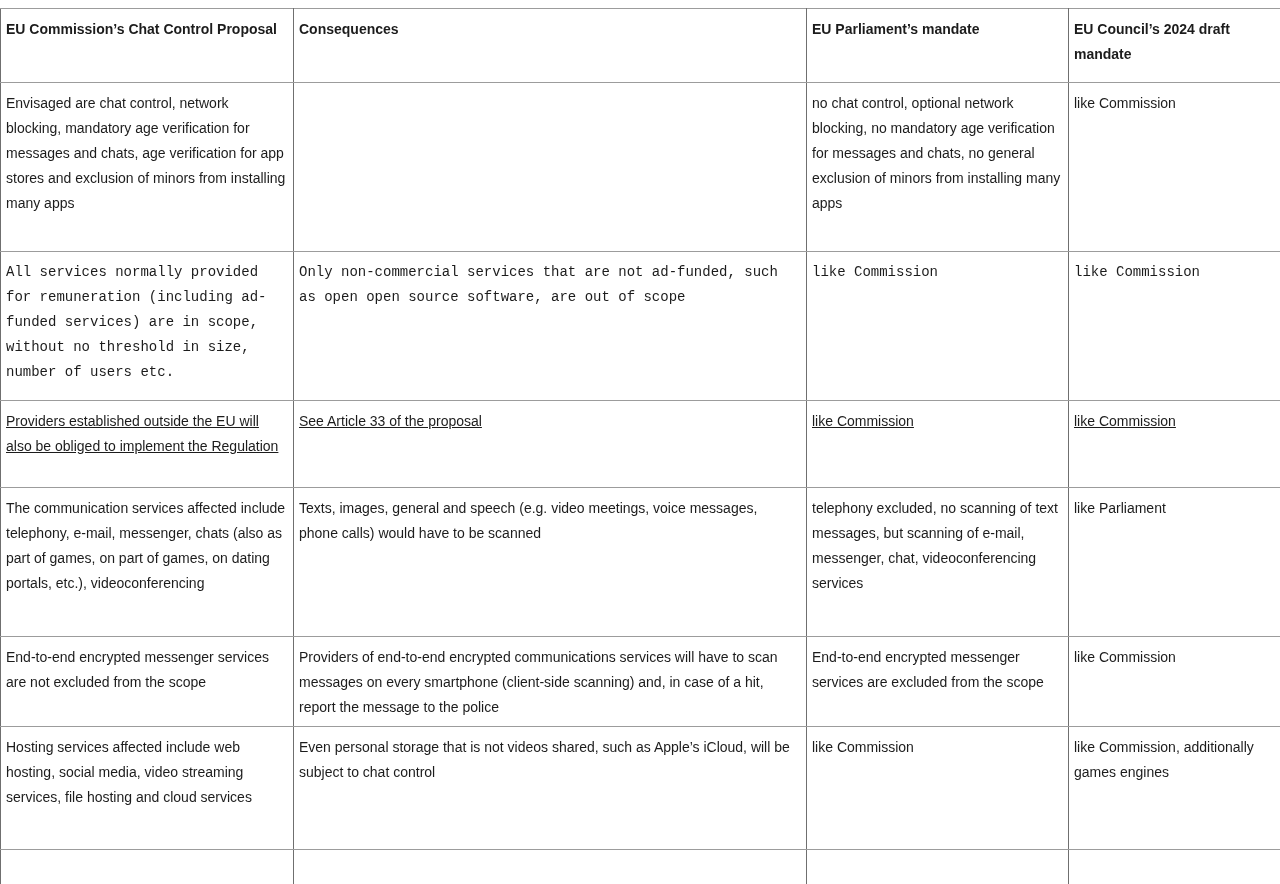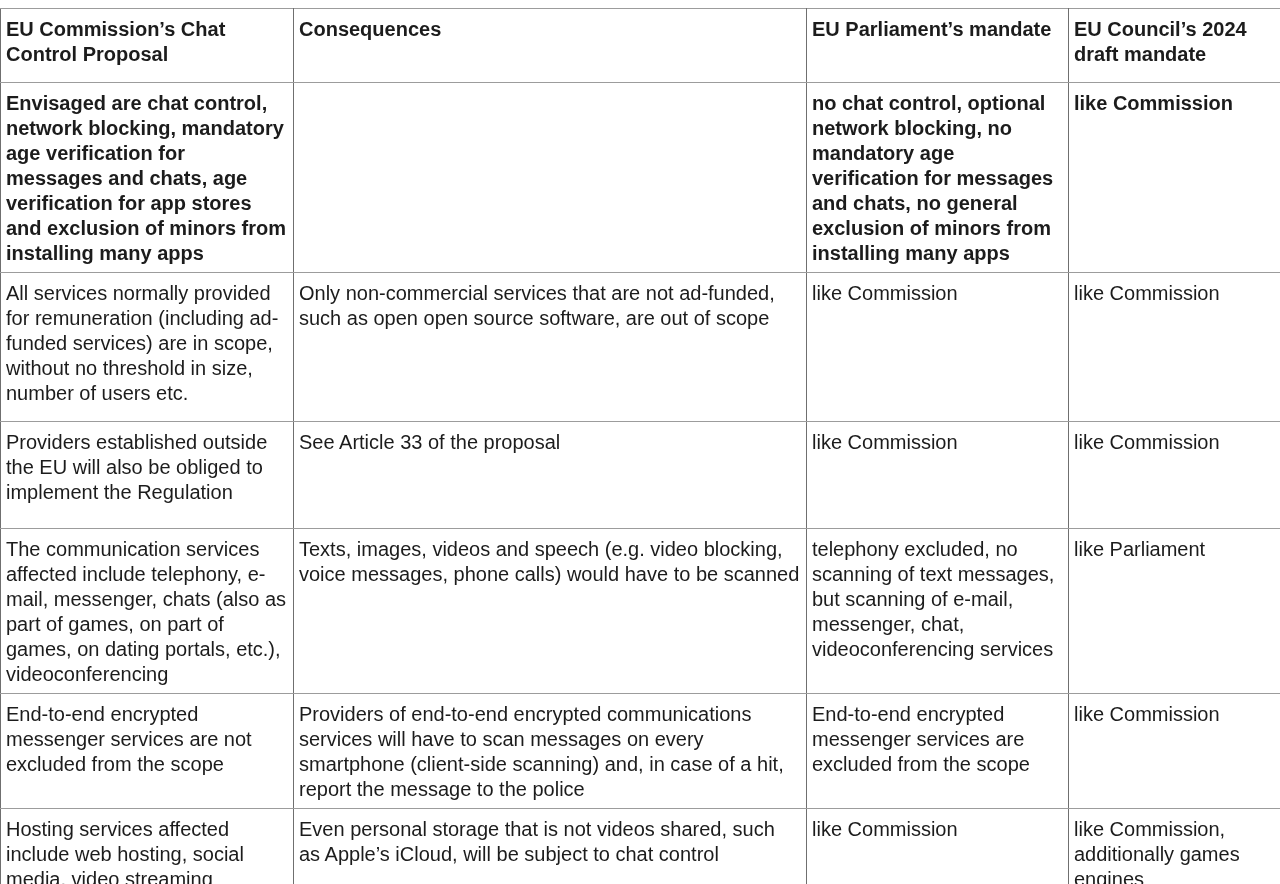--- a/index.html
+++ b/index.html
@@ -25,36 +25,36 @@
     border: 1px solid #6f6f6f;
   }
   col.c1 { width: 293px; }
   col.c2 { width: 513px; }
   col.c3 { width: 262px; }
   col.c4 { width: 212px; }
   th, td {
     vertical-align: top;
     text-align: left;
     padding: 8px 6px 6px 5px;
-    font-size: 20px;
+    font-size: 14px;
     line-height: 25px;
     border-left: 1px solid #6f6f6f;
     border-right: 1px solid #6f6f6f;
     border-top: 1px solid #9c9c9c;
     border-bottom: 1px solid #9c9c9c;
     overflow: hidden;
     word-wrap: break-word;
   }
   thead th {
     font-weight: bold;
   }
   thead tr { height: 74px; }
-  tbody tr:nth-child(1) { height: 169px; font-weight: bold; }
-  tbody tr:nth-child(2) { height: 149px; }
-  tbody tr:nth-child(3) { height: 107px; }
+  tbody tr:nth-child(1) { height: 169px; }
+  tbody tr:nth-child(2) { height: 149px; font-family: Liberation Mono, monospace; }
+  tbody tr:nth-child(3) { height: 87px; text-decoration: underline; }
   tbody tr:nth-child(4) { height: 149px; margin-left: 28px; }
   tbody tr:nth-child(5) { height: 80px; }
   tbody tr:nth-child(6) { height: 123px; }
   tbody tr:nth-child(7) { height: 60px; }
 </style>
 </head>
 <body>
 
 <div class="page">
   <table class="comparison">
@@ -86,21 +86,21 @@
           <td>like Commission</td>
         </tr>
         <tr>
           <td>Providers established outside the EU will also be obliged to implement the Regulation</td>
           <td>See Article 33 of the proposal</td>
           <td>like Commission</td>
           <td>like Commission</td>
         </tr>
         <tr>
           <td>The communication services affected include telephony, e-mail, messenger, chats (also as part of games, on part of games, on dating portals, etc.), videoconferencing</td>
-          <td>Texts, images, videos and speech (e.g. video blocking, voice messages, phone calls) would have to be scanned</td>
+          <td>Texts, images, general and speech (e.g. video meetings, voice messages, phone calls) would have to be scanned</td>
           <td>telephony excluded, no scanning of text messages, but scanning of e-mail, messenger, chat, videoconferencing services</td>
           <td>like Parliament</td>
         </tr>
         <tr>
           <td>End-to-end encrypted messenger services are not excluded from the scope</td>
           <td>Providers of end-to-end encrypted communications services will have to scan messages on every smartphone (client-side scanning) and, in case of a hit, report the message to the police</td>
           <td>End-to-end encrypted messenger services are excluded from the scope</td>
           <td>like Commission</td>
         </tr>
         <tr>

